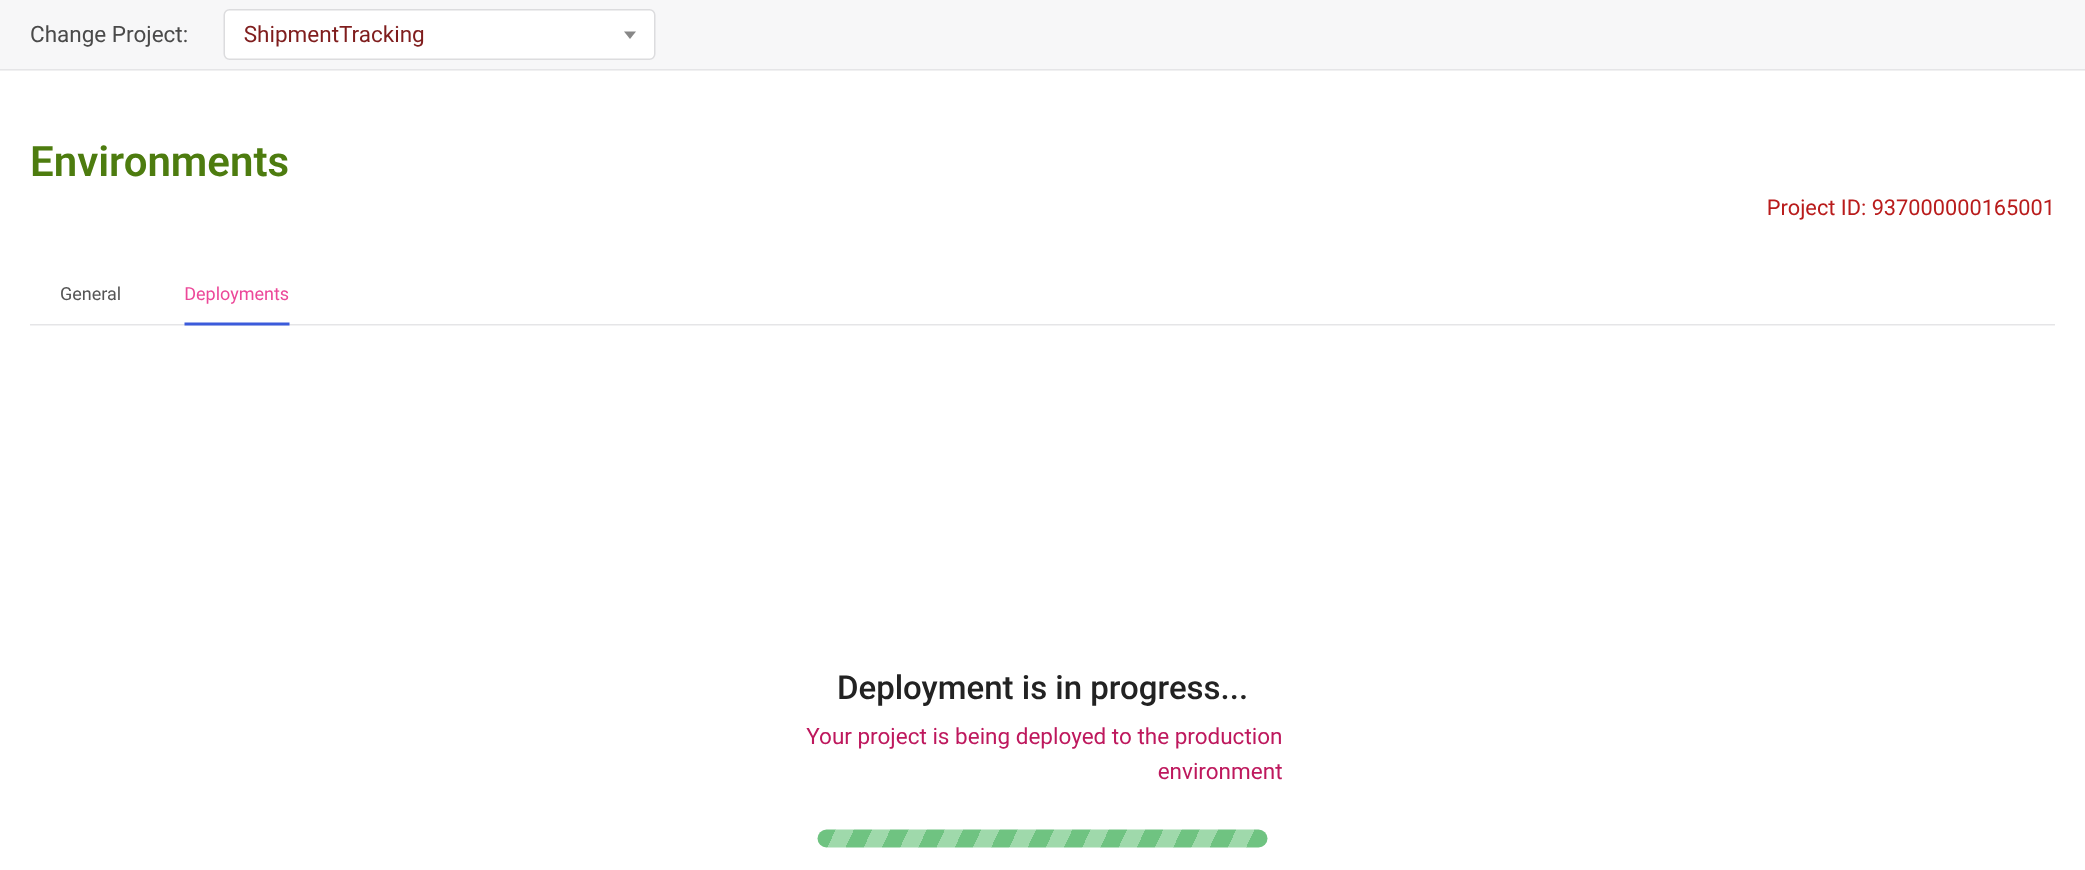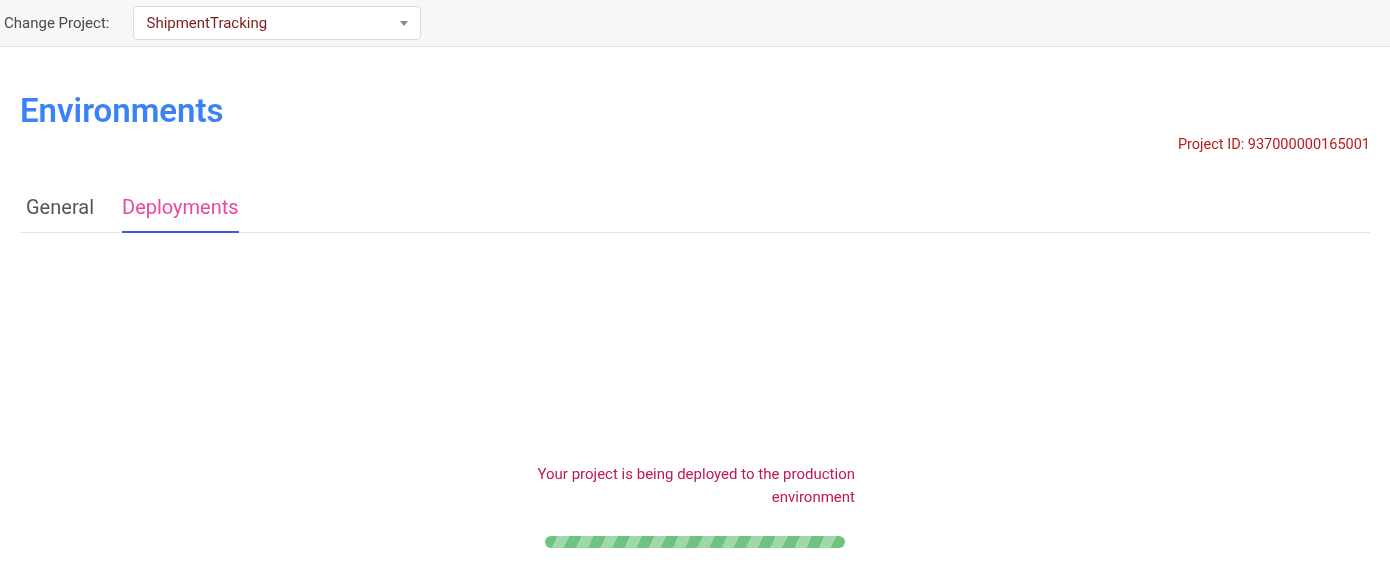--- a/index.html
+++ b/index.html
@@ -10,21 +10,21 @@
     body {
       font-family: -apple-system, BlinkMacSystemFont, "Segoe UI", Roboto, Helvetica, Arial, sans-serif;
       background: #ffffff;
       width: 1390px;
       height: 580px;
       overflow: hidden;
     }
     .top-bar {
       background: #f7f7f8;
       border-bottom: 1px solid #e5e5e7;
-      padding: 8px 4px;
+      padding: 8px 20px;
       display: flex;
       align-items: center;
       gap: 24px;
       height: 47px;
     }
     .change-project-label {
       color: #4a4a4a;
       font-size: 15px;
     }
     .project-select {
@@ -46,44 +46,45 @@
       width: 0;
       height: 0;
       border-left: 4px solid transparent;
       border-right: 4px solid transparent;
       border-top: 5px solid #888;
     }
     .content {
       padding: 44px 20px 0 20px;
     }
     .page-title {
-      font-size: 33px;
+      font-size: 28px;
       font-weight: 600;
-      color: #3b82f6;
+      color: #4d7c0f;
       margin-bottom: 6px;
     }
     .project-id {
       font-size: 14.5px;
       color: #b91c1c;
       text-align: right;
     }
     .tabs {
       display: flex;
       gap: 28px;
       margin-top: 34px;
       border-bottom: 1px solid #e5e5e7;
       padding-left: 6px;
     }
     .tab {
       padding: 8px 0 12px 0;
-      font-size: 20px;
+      font-size: 12px;
       color: #555;
       cursor: pointer;
       border-bottom: 2px solid transparent;
       margin-bottom: -1px;
+      margin-left: 14px;
     }
     .tab.active {
       color: #ec4899;
       border-bottom: 2px solid #3b5bdb;
     }
     .deployment-status {
       margin-top: 230px;
       display: flex;
       flex-direction: column;
       align-items: center;
@@ -130,16 +131,17 @@
 <div class="content">
   <h1 class="page-title">Environments</h1>
   <div class="project-id">Project ID: 937000000165001</div>
 
   <div class="tabs">
     <div class="tab">General</div>
     <div class="tab active">Deployments</div>
   </div>
 
   <div class="deployment-status">
+    <div class="status-heading">Deployment is in progress...</div>
     <div class="status-sub">Your project is being deployed to the production environment</div>
     <div class="progress-bar"></div>
   </div>
 </div>
 
 </body></html>

